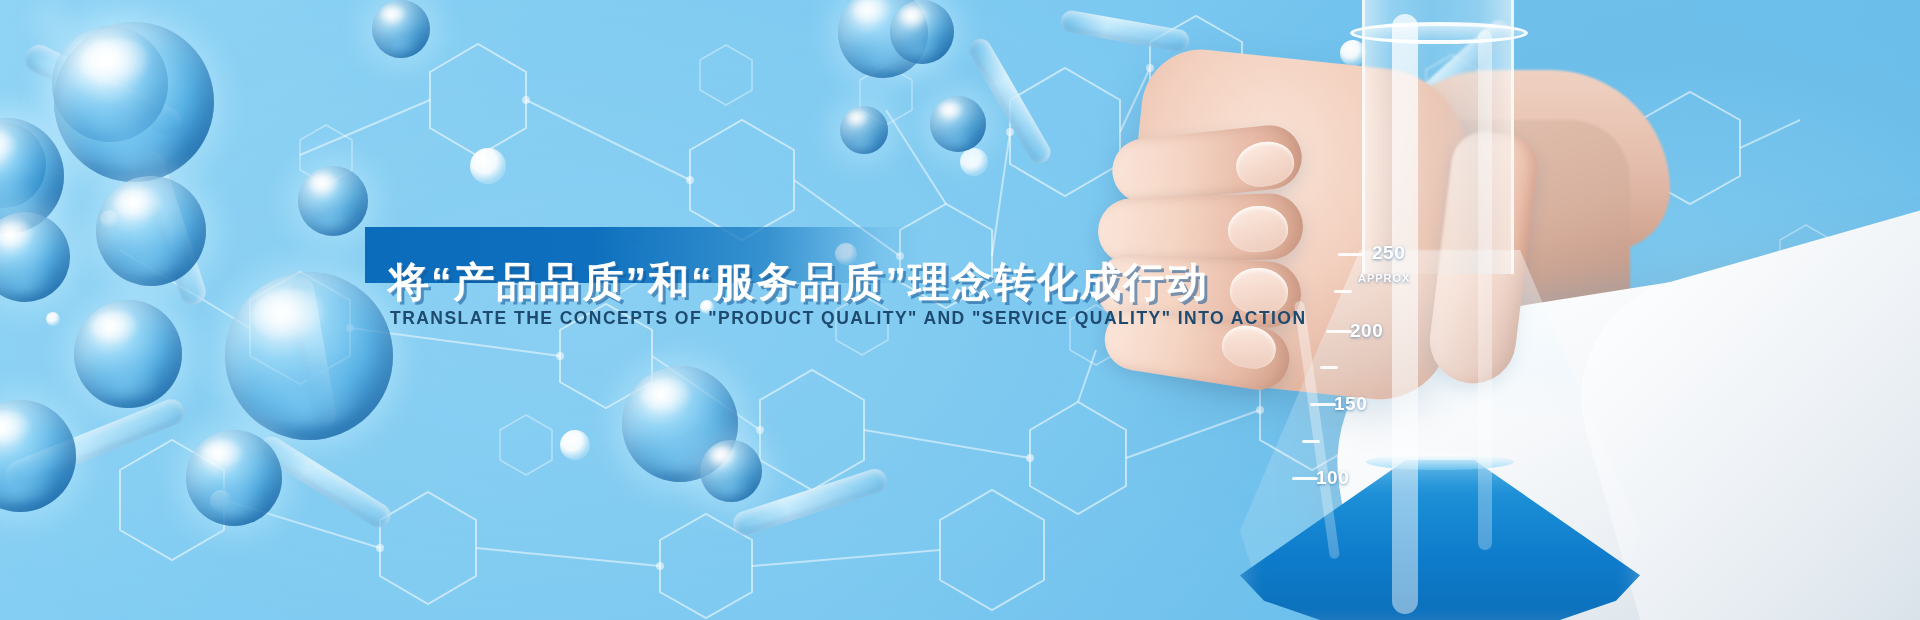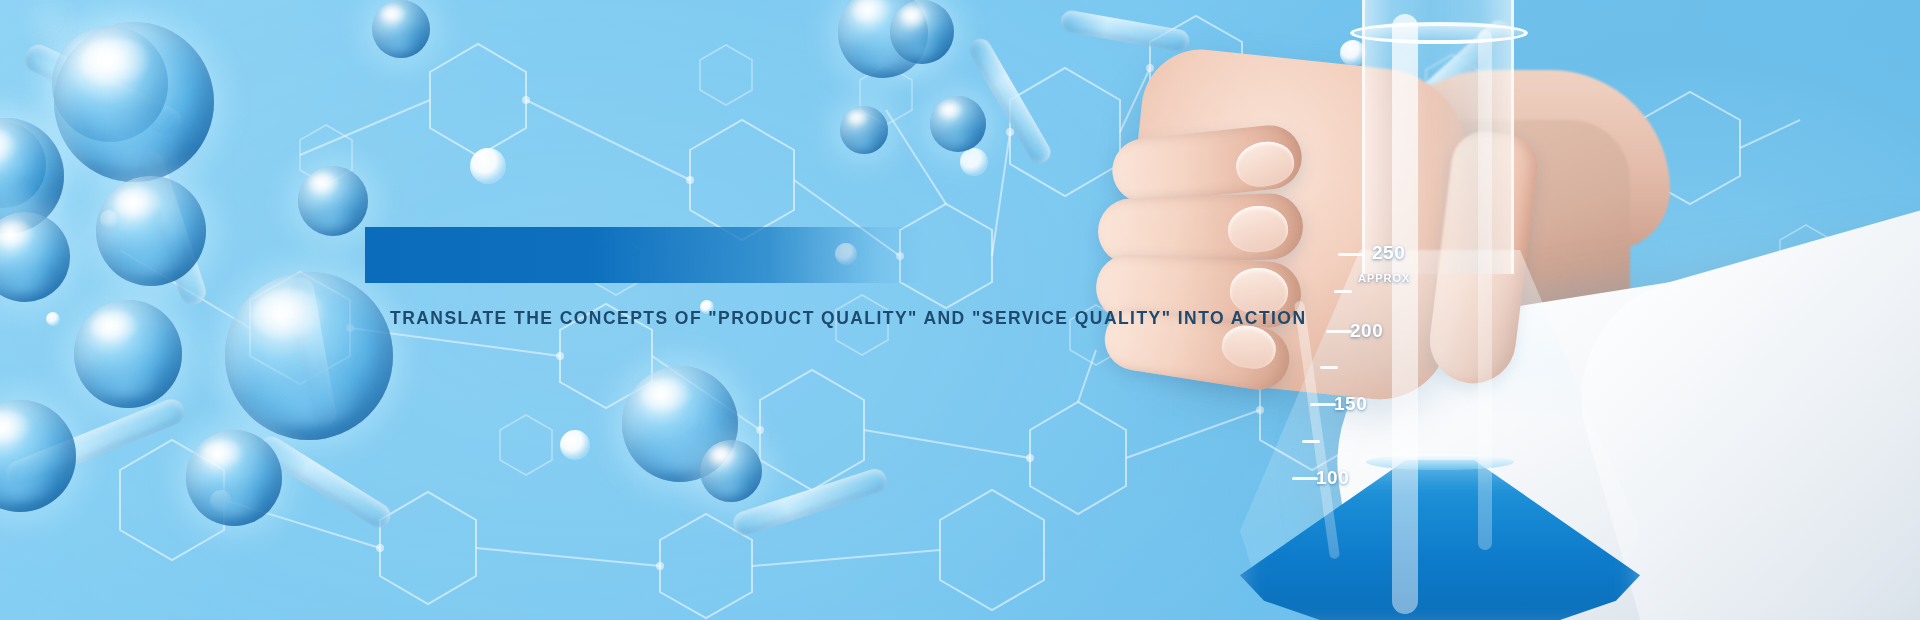--- a/index.html
+++ b/index.html
@@ -311,15 +311,16 @@
     <span class="gradlabel" style="left:332px;top:242px;">250</span>
     <span class="gradlabel small" style="left:318px;top:272px;">APPROX</span>
     <span class="gradlabel" style="left:310px;top:320px;">200</span>
     <span class="gradlabel" style="left:294px;top:393px;">150</span>
     <span class="gradlabel" style="left:276px;top:467px;">100</span>
   </div>
 
   <div id="vignette"></div>
 
   <div id="headline-band"></div>
+  <h1 id="headline">将“产品品质”和“服务品质”理念转化成行动</h1>
   <p id="subtitle">TRANSLATE THE CONCEPTS OF "PRODUCT QUALITY" AND "SERVICE QUALITY" INTO ACTION</p>
 
 </div>
 
 </body></html>

